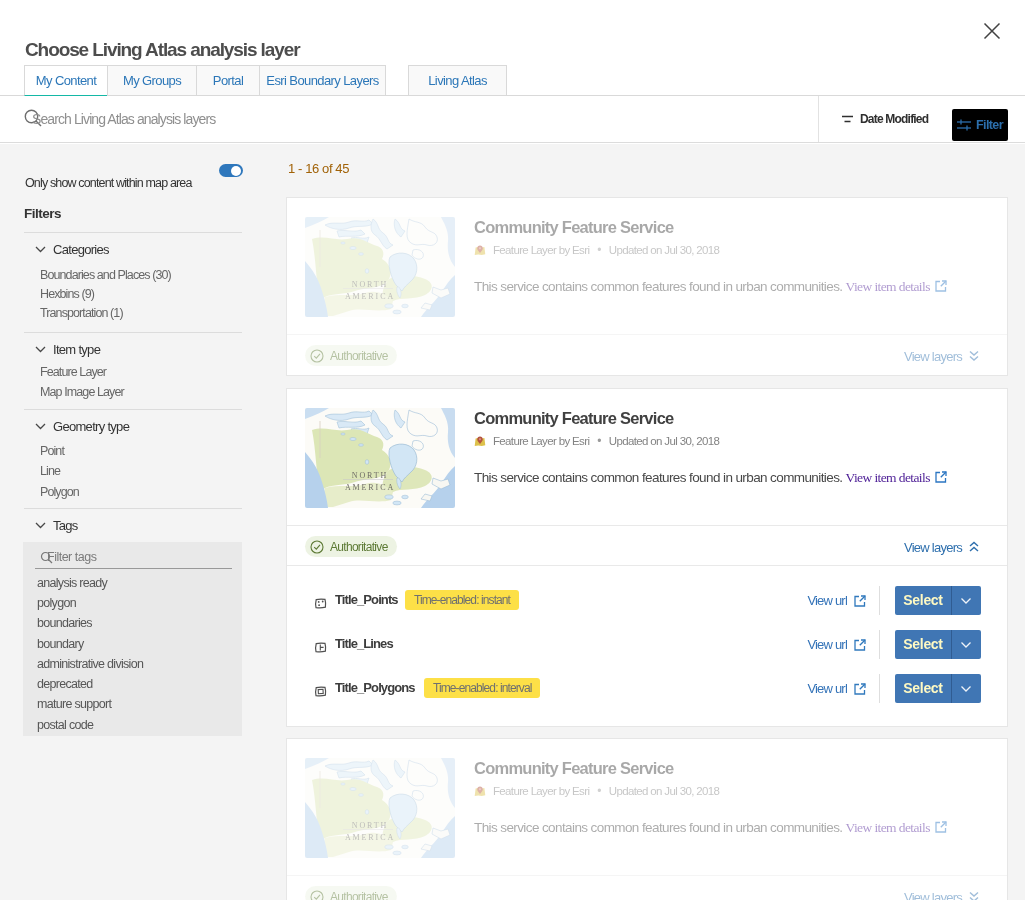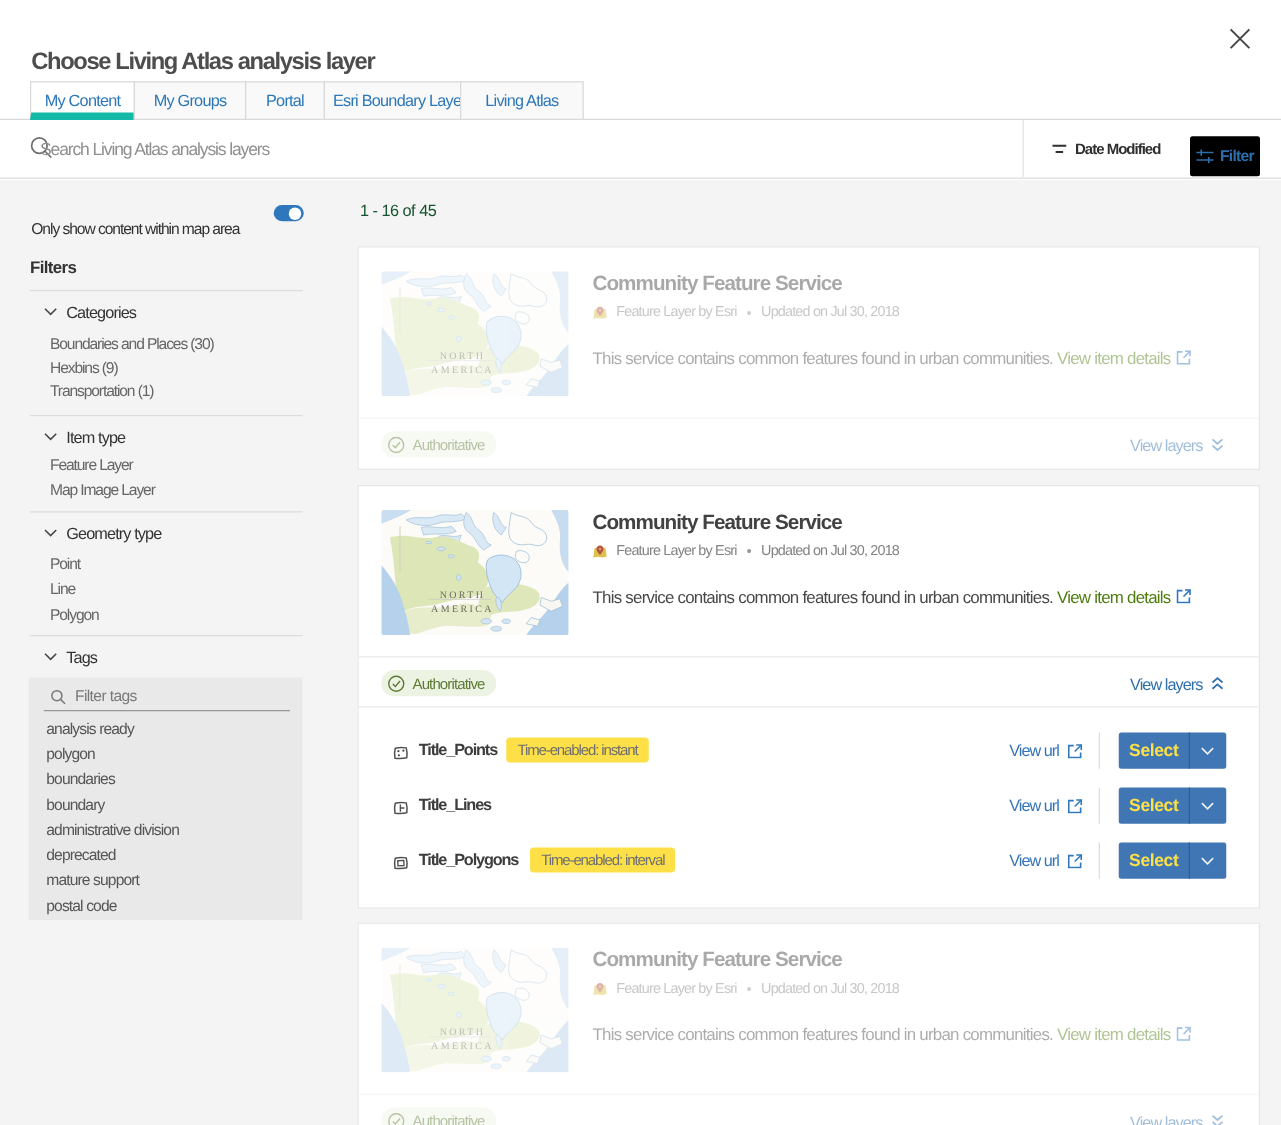--- a/index.html
+++ b/index.html
@@ -6,66 +6,66 @@
 html,body { width:1025px; height:900px; overflow:hidden; background:#fff;
   font-family:"Liberation Sans", sans-serif; }
 
 .hd { position:absolute; left:0; top:0; width:1025px; height:96px; background:#fff; }
 .hd h1 { position:absolute; left:25px; top:17px; font-size:19px; font-weight:700; color:#4d4d4d; letter-spacing:-1.1px;margin-top:22px;}
 .close { position:absolute; left:983px; top:22px; width:18px; height:18px; }
 .tabbar { position:absolute; left:0; bottom:0; width:1025px; height:31px; }
 .tabline { position:absolute; left:0; bottom:0; width:1025px; height:1px; background:#d9d9d9; }
 .tab { position:absolute; bottom:0; height:31px; line-height:30px; text-align:center;
   font-size:13px; letter-spacing:-0.6px; color:#2c77b8; background:#f9f9f9; border:1px solid #d9d9d9; }
-.tab.active { background:#fff; border-bottom:6px solid #14b8a6; font-weight:400; }
+.tab.active { background:#fff; border-bottom:1px solid #14b8a6; font-weight:400; }
 
 .srow { position:absolute; left:0; top:96px; width:1025px; height:47px; background:#fff;
   border-bottom:1px solid #dcdcdc; }
 .srow .mag { position:absolute; left:22px; top:11px; }
 .srow .ph { position:absolute; left:32px; top:0; line-height:46px; font-size:14px; letter-spacing:-0.9px; color:#8f8f8f; }
 .vdiv { position:absolute; left:818px; top:0; height:46px; width:1px; background:#e2e2e2; }
 .datemod { position:absolute; left:841px; top:0; height:46px; display:flex; align-items:center;
   font-size:12px; letter-spacing:-0.8px; font-weight:700; color:#2f2f2f; }
 .datemod svg { margin-right:6px; }
 .filterbtn { position:absolute; left:952px; top:13px; width:56px; height:32px; background:#000000;
   border-radius:2px; display:flex; align-items:center; justify-content:center;
   font-size:12.5px; letter-spacing:-0.6px; font-weight:700; color:#2c6fad; }
 .filterbtn svg { margin-right:5px; }
 
 .content { position:absolute; left:0; top:144px; width:1025px; height:756px; background:#f4f4f4; }
 .onlyshow { position:absolute; left:25px; top:32px; font-size:12.5px; letter-spacing:-0.85px; color:#333; }
 .toggle { position:absolute; left:219px; top:20px; width:23.5px; height:13px; background:#2e77bc;
   border-radius:7px; }
 .toggle .knob { position:absolute; right:1.5px; top:1.5px; width:10px; height:10px; background:#fff; border-radius:50%; }
-.count { position:absolute; left:288px; top:17px; font-size:13px; letter-spacing:-0.4px; color:#14532d; }
+.count { position:absolute; left:288px; top:17px; font-size:13px; letter-spacing:-0.4px; color:#a16207; }
 
 .side { position:absolute; left:24px; top:55px; width:218px; }
 .side .ftitle { position:absolute; left:0; top:7px; font-size:13.5px; letter-spacing:-0.5px; font-weight:700; color:#333; }
 .sdiv { position:absolute; left:0; width:218px; height:1px; background:#dcdcdc; }
 .shead { position:absolute; left:11px; font-size:13px; letter-spacing:-0.7px; color:#333; display:flex; align-items:center; }
 .shead svg { margin-right:7px; }
 .sitem { position:absolute; left:16px; font-size:12.5px; letter-spacing:-0.9px; color:#666; }
 .tagbox { position:absolute; left:-1px; top:343px; width:219px; height:194px; background:#e9e9e9; }
 .tagbox .tmag { position:absolute; left:17px; top:9px; }
-.tagbox .tph { position:absolute; left:37px; top:8px; font-size:12.5px; letter-spacing:-0.5px; color:#7a7a7a; }
+.tagbox .tph { position:absolute; left:24px; top:8px; font-size:12.5px; letter-spacing:-0.5px; color:#7a7a7a; }
 .tagbox .tline { position:absolute; left:12px; top:26px; width:197px; height:1px; background:#999; }
 .tag { position:absolute; left:14px; font-size:12.5px; letter-spacing:-0.7px; color:#565656; }
 
 .main { position:absolute; left:286px; top:53px; width:722px; }
 .card { position:relative; background:#fff; border:1px solid #e6e6e6; width:722px; overflow:hidden; }
 .cw { position:absolute; left:0; top:0; width:720px; height:100%; opacity:0.45; }
 .cfoot2 { height:41px !important; border-bottom:1px solid #e9e9e9; }
 .thumb { position:absolute; left:18px; top:19px; width:150px; height:100px; border-radius:2px; overflow:hidden; }
 .ctitle { position:absolute; left:187px; top:20px; font-size:16.5px; letter-spacing:-0.75px; font-weight:700; color:#414141; }
 .cmeta { position:absolute; left:187px; top:44px; height:16px; display:flex; align-items:center;
   font-size:11.5px; letter-spacing:-0.65px; color:#838383; }
 .cmeta svg { margin-right:7px; }
 .cmeta .dot { margin:0 8px; font-size:12px; color:#9a9a9a; }
 .cdesc { position:absolute; left:187px; top:81px; font-size:13.5px; letter-spacing:-0.6px; color:#484848; white-space:nowrap; }
-.cdesc a { color:#4d7c0f; text-decoration:none; }
+.cdesc a { color:#4c1d95; text-decoration:none;font-family:Liberation Serif, serif; }
 .cdesc svg { margin-left:5px; vertical-align:-1px; }
 .cfoot { position:absolute; left:0; top:136px; width:720px; height:42px; border-top:1px solid #e9e9e9; }
 .pill { position:absolute; left:18px; top:10px; height:21px; border-radius:11px; background:#edf3e3;
   display:flex; align-items:center; padding:0 9px 0 5px; font-size:12px; letter-spacing:-0.7px; color:#5d7a35; }
 .pill svg { margin-right:6px; }
 .vlayers { position:absolute; right:28px; top:0; height:42px; display:flex; align-items:center;
   font-size:13px; letter-spacing:-0.75px; color:#2e6fad; }
 .vlayers svg { margin-left:7px; }
 
 .layers { position:absolute; left:0; top:177px; width:720px; }
@@ -73,39 +73,39 @@
 .licon { position:absolute; left:27px; top:9px; }
 .lname { position:absolute; left:48px; top:6px; font-size:13px; letter-spacing:-0.9px; font-weight:700; color:#3d3d3d; }
 .badge { position:absolute; top:4px; height:20px; line-height:20px; background:#fde047; border-radius:3px;
   padding:0 9px; font-size:12px; letter-spacing:-0.9px; color:#6f6f6f; }
 .viewurl { position:absolute; right:141px; top:0; height:29px; display:flex; align-items:center;
   font-size:13px; letter-spacing:-0.8px; color:#3473b8; }
 .viewurl svg { margin-left:7px; }
 .ldiv { position:absolute; right:127px; top:0; width:1px; height:29px; background:#dedede; }
 .selbtn { position:absolute; right:26px; top:0; width:86px; height:29px; background:#4076b4;
   border-radius:2px; display:flex; }
-.selbtn .st { width:57px; height:29px; line-height:29px; text-align:center; color:#fde047;
+.selbtn .st { width:57px; height:29px; line-height:29px; text-align:center; color:#fef9c3;
   font-size:14px; letter-spacing:-0.3px; font-weight:700; border-right:1px solid #305c92; }
 .selbtn .sc { width:28px; display:flex; align-items:center; justify-content:center; }
 </style>
 </head>
 <body>
 
 <div class="hd">
   <h1>Choose Living Atlas analysis layer</h1>
   <svg class="close" viewBox="0 0 18 18">
       <path d="M1.5 1.5 L16.5 16.5 M16.5 1.5 L1.5 16.5" stroke="#424242" stroke-width="1.5" fill="none"></path>
     </svg>
   <div class="tabbar">
     <div class="tabline"></div>
     <div class="tab active" style="left:24px; width:84px;">My Content</div>
     <div class="tab" style="left:107px; width:90px;">My Groups</div>
     <div class="tab" style="left:196px; width:64px;">Portal</div>
     <div class="tab" style="left:259px; width:127px;">Esri Boundary Layers</div>
-    <div class="tab" style="left:368px; width:99px;text-align:center;">Living Atlas</div>
+    <div class="tab" style="left:408px; width:99px;text-align:center;">Living Atlas</div>
   </div>
 </div>
 
 <div class="srow">
   <svg class="mag" width="22" height="22" viewBox="0 0 22 22">
       <circle cx="9.5" cy="9.5" r="6.2" stroke="#6e6e6e" stroke-width="1.4" fill="none"></circle>
       <path d="M14 14 L19 19" stroke="#6e6e6e" stroke-width="1.4"></path>
     </svg>
   <span class="ph">Search Living Atlas analysis layers</span>
   <div class="vdiv"></div>

